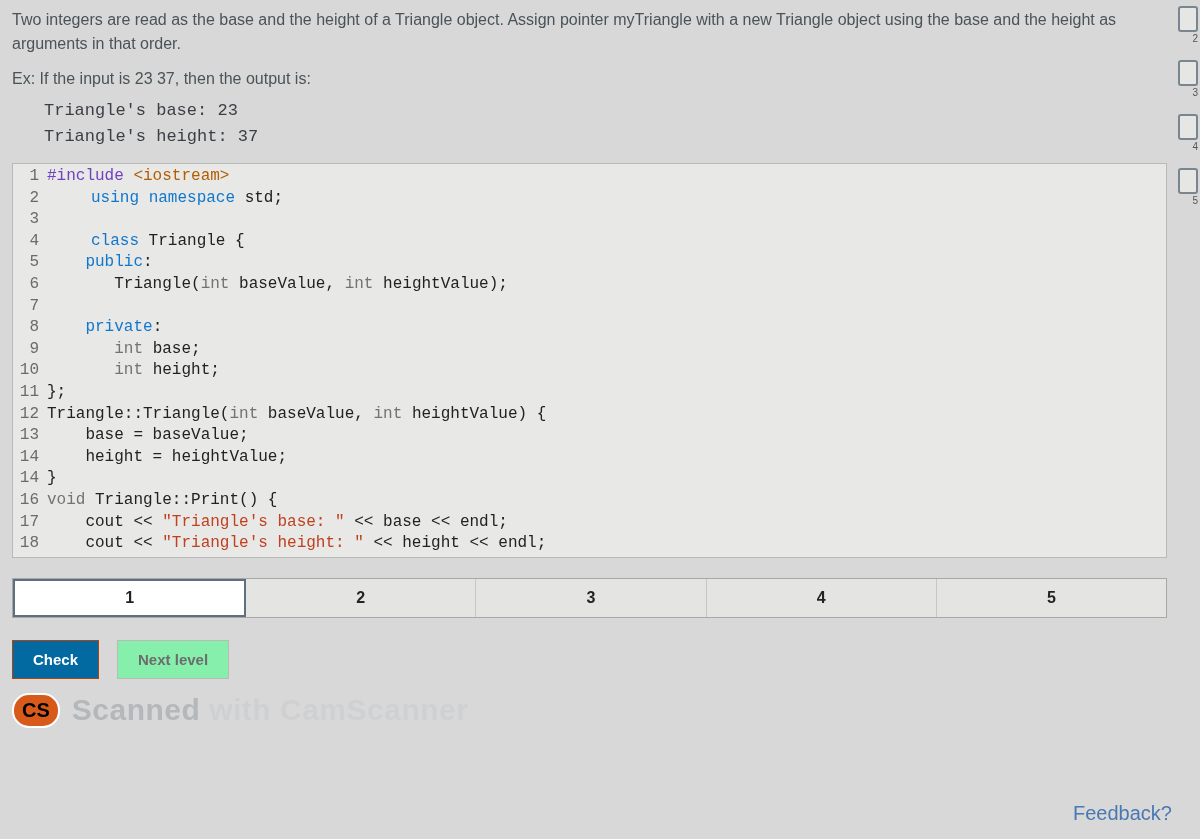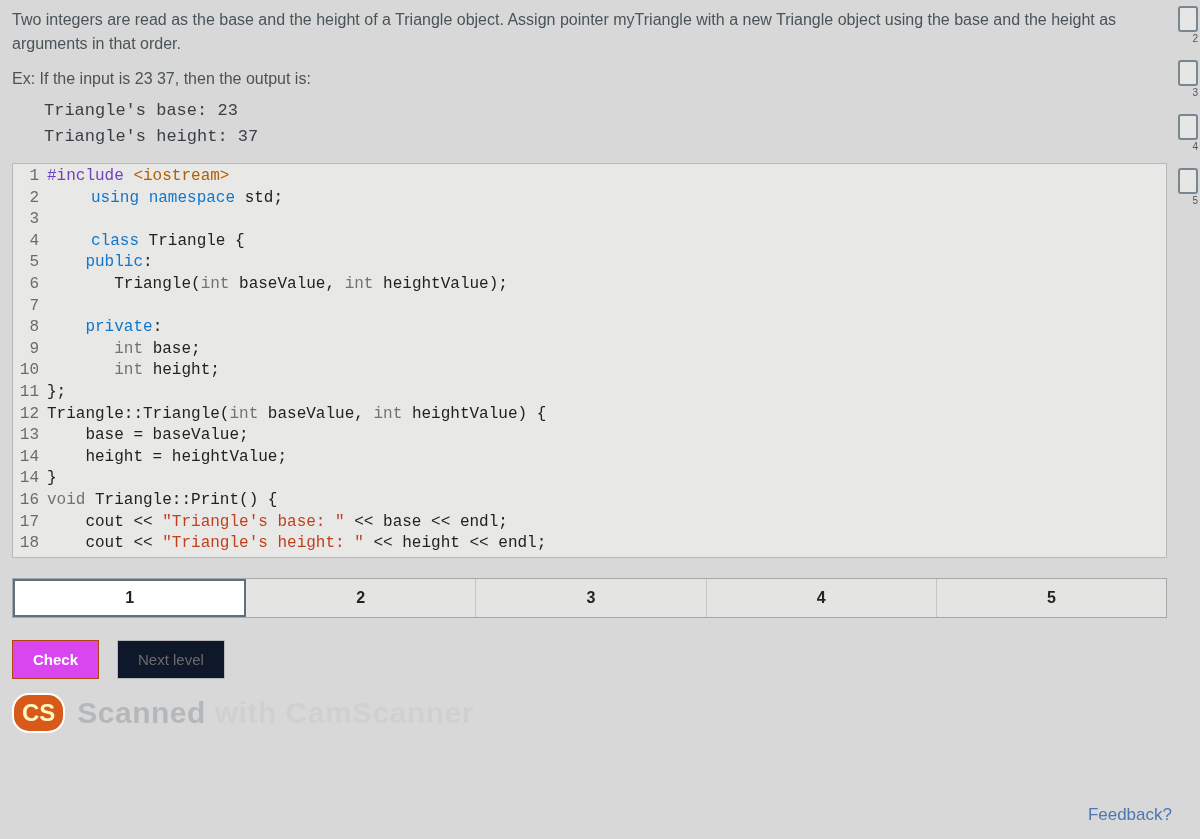--- a/index.html
+++ b/index.html
@@ -86,65 +86,65 @@
     background: #ffffff;
     border: 2px solid #5e7080;
   }
   .button-row {
     display: flex;
     gap: 18px;
     align-items: center;
     margin-bottom: 14px;
   }
   .btn-check {
-    background: #d946ef;
+    background: #0369a1;
     color: #fff;
     border: 1px solid #b04310;
     padding: 10px 20px;
     font-size: 15px;
     font-weight: bold;
     cursor: pointer;
   }
   .btn-next {
-    background: #0f172a;
+    background: #86efac;
     color: #6c6c6c;
     border: 1px solid #b9b9b7;
     padding: 10px 20px;
     font-size: 15px;
-    font-weight: normal;
+    font-weight: bold;
   }
   .scanner-bar {
     display: flex;
     align-items: center;
     gap: 12px;
     margin-top: 4px;
   }
   .cs-badge {
     background: #d85a1a;
-    color: #fef9c3;
-    font-weight: bold;
-    font-size: 24px;
+    color: #000000;
+    font-weight: bold;
+    font-size: 20px;
     padding: 4px 8px;
     border: 2px solid #fff;
     border-radius: 17px;
     font-family: Arial, sans-serif;
   }
   .scanner-text {
     font-size: 30px;
     font-weight: 600;
     color: #b5b8bb;
     letter-spacing: 0.5px;
   }
   .scanner-text .faded { color: #c9cccf; opacity:0.6; }
   .feedback {
     position: absolute;
     right: 28px;
     bottom: 14px;
     color: #4a78b3;
-    font-size: 17px;
+    font-size: 20px;
     cursor: pointer;
   }
   .right-thumbs {
     position: absolute;
     right: 0;
     top: 6px;
     width: 24px;
     display: flex;
     flex-direction: column;
     gap: 28px;

